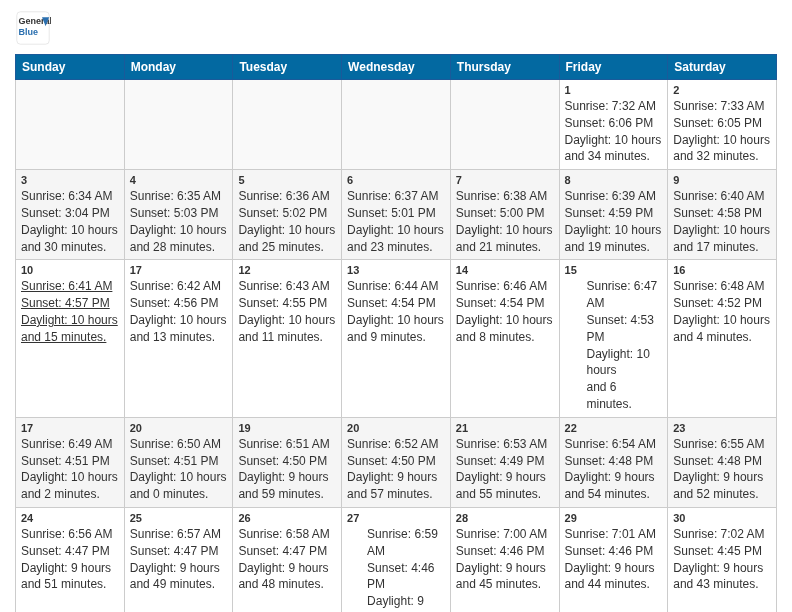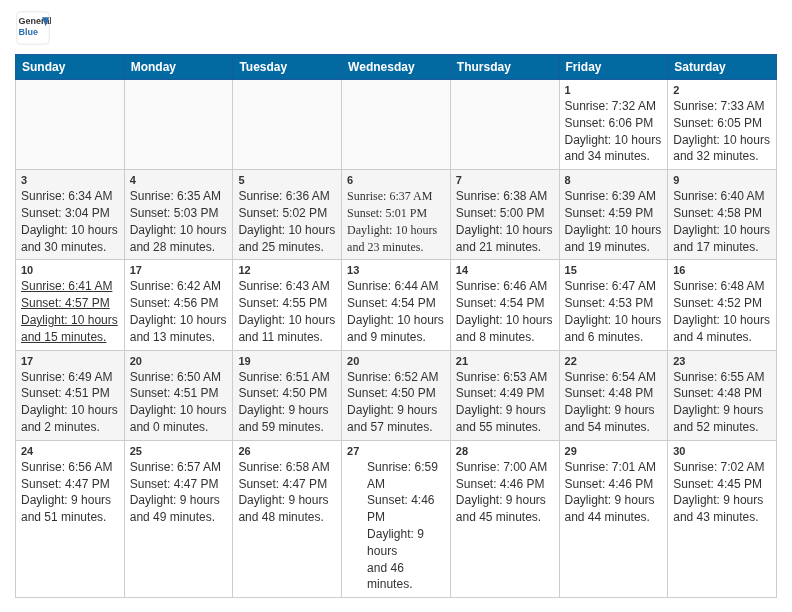--- a/index.html
+++ b/index.html
@@ -149,21 +149,21 @@
         </td>
         <td>
           <span class="day-num">5</span>
           <div class="day-info" style="white-space: pre-line;">Sunrise: 6:36 AM
 Sunset: 5:02 PM
 Daylight: 10 hours
 and 25 minutes.</div>
         </td>
         <td>
           <span class="day-num">6</span>
-          <div class="day-info" style="white-space: pre-line; font-family: Liberation Serif, serif;">Sunrise: 6:37 AM
+          <div class="day-info" style="white-space: pre-line;">Sunrise: 6:37 AM
 Sunset: 5:01 PM
 Daylight: 10 hours
 and 23 minutes.</div>
         </td>
         <td>
           <span class="day-num">7</span>
           <div class="day-info" style="white-space: pre-line;">Sunrise: 6:38 AM
 Sunset: 5:00 PM
 Daylight: 10 hours
 and 21 minutes.</div>
@@ -214,21 +214,21 @@
         </td>
         <td>
           <span class="day-num">14</span>
           <div class="day-info" style="white-space: pre-line;">Sunrise: 6:46 AM
 Sunset: 4:54 PM
 Daylight: 10 hours
 and 8 minutes.</div>
         </td>
         <td>
           <span class="day-num">15</span>
-          <div class="day-info" style="white-space: pre-line;">Sunrise: 6:47 AM
+          <div class="day-info" style="white-space: pre-line; margin-left: 22px;">Sunrise: 6:47 AM
 Sunset: 4:53 PM
 Daylight: 10 hours
 and 6 minutes.</div>
         </td>
         <td>
           <span class="day-num">16</span>
           <div class="day-info" style="white-space: pre-line;">Sunrise: 6:48 AM
 Sunset: 4:52 PM
 Daylight: 10 hours
 and 4 minutes.</div>

